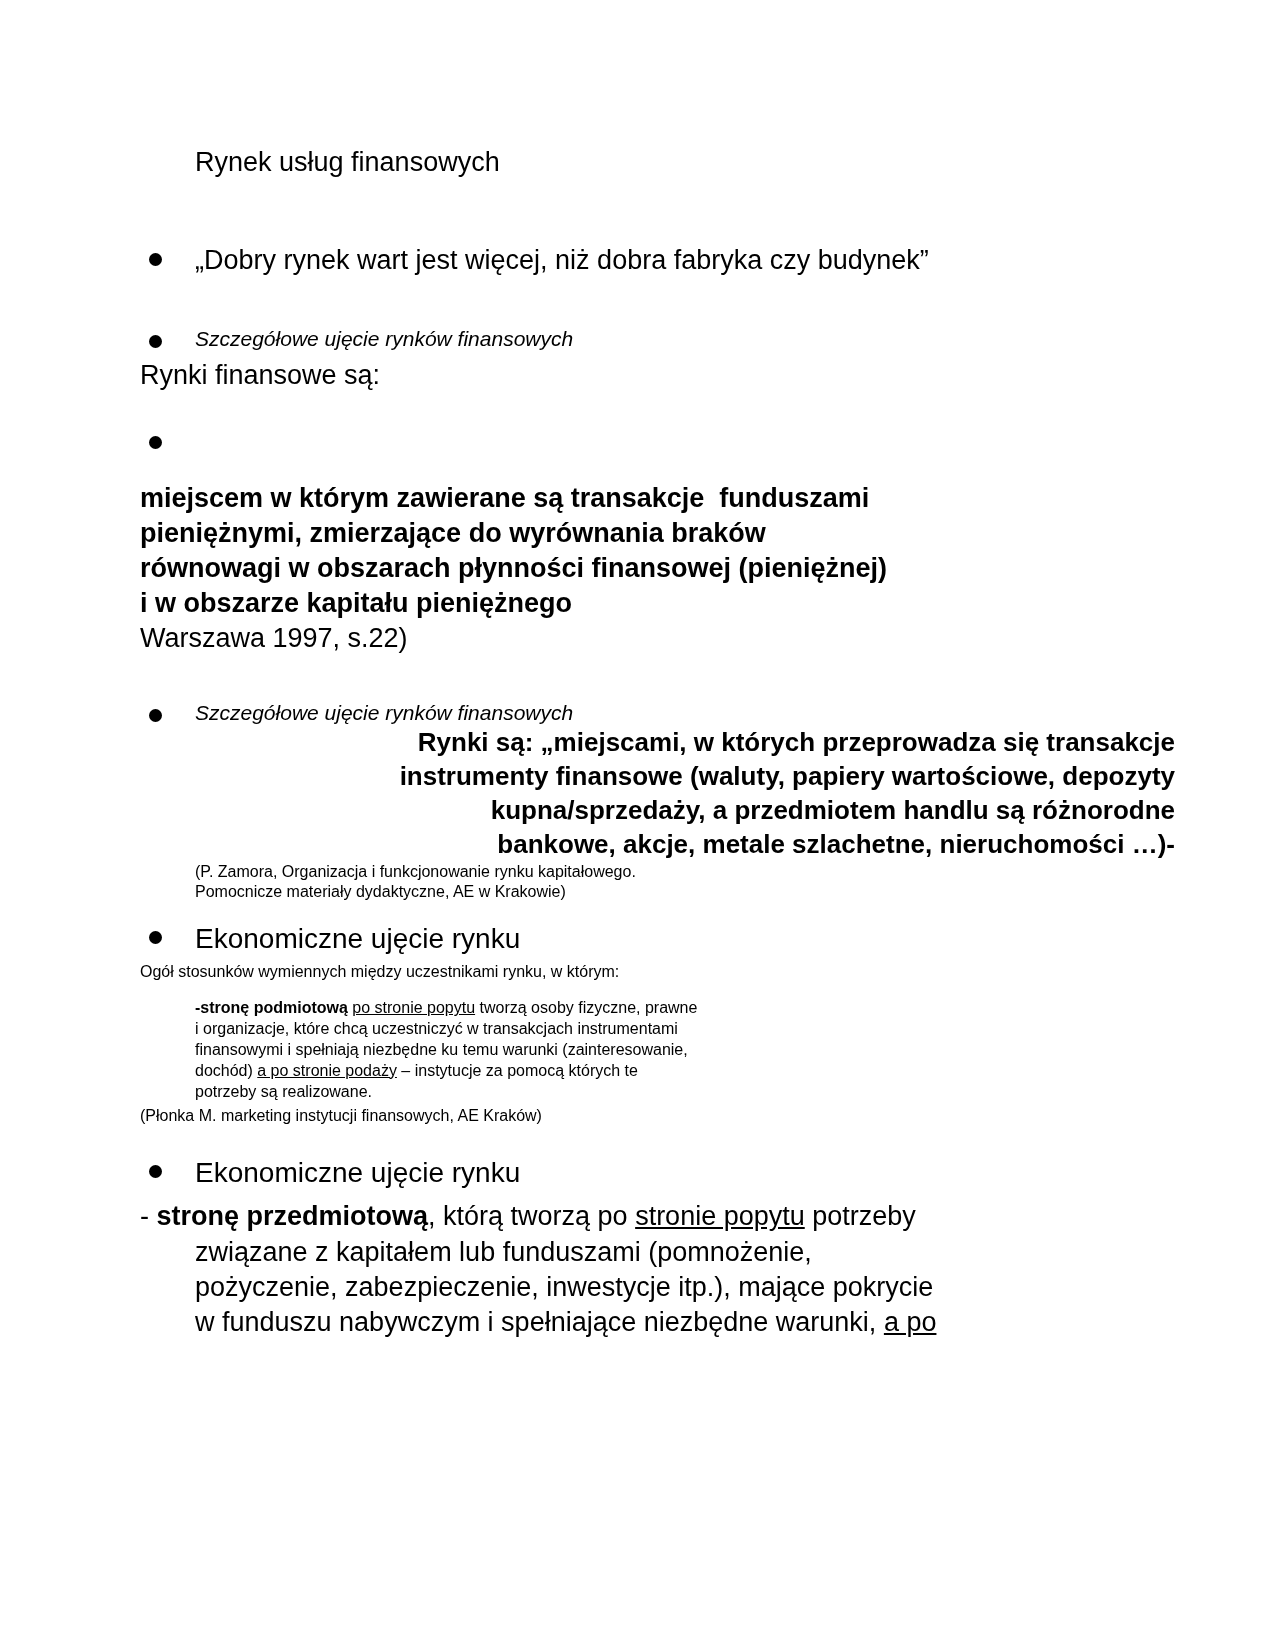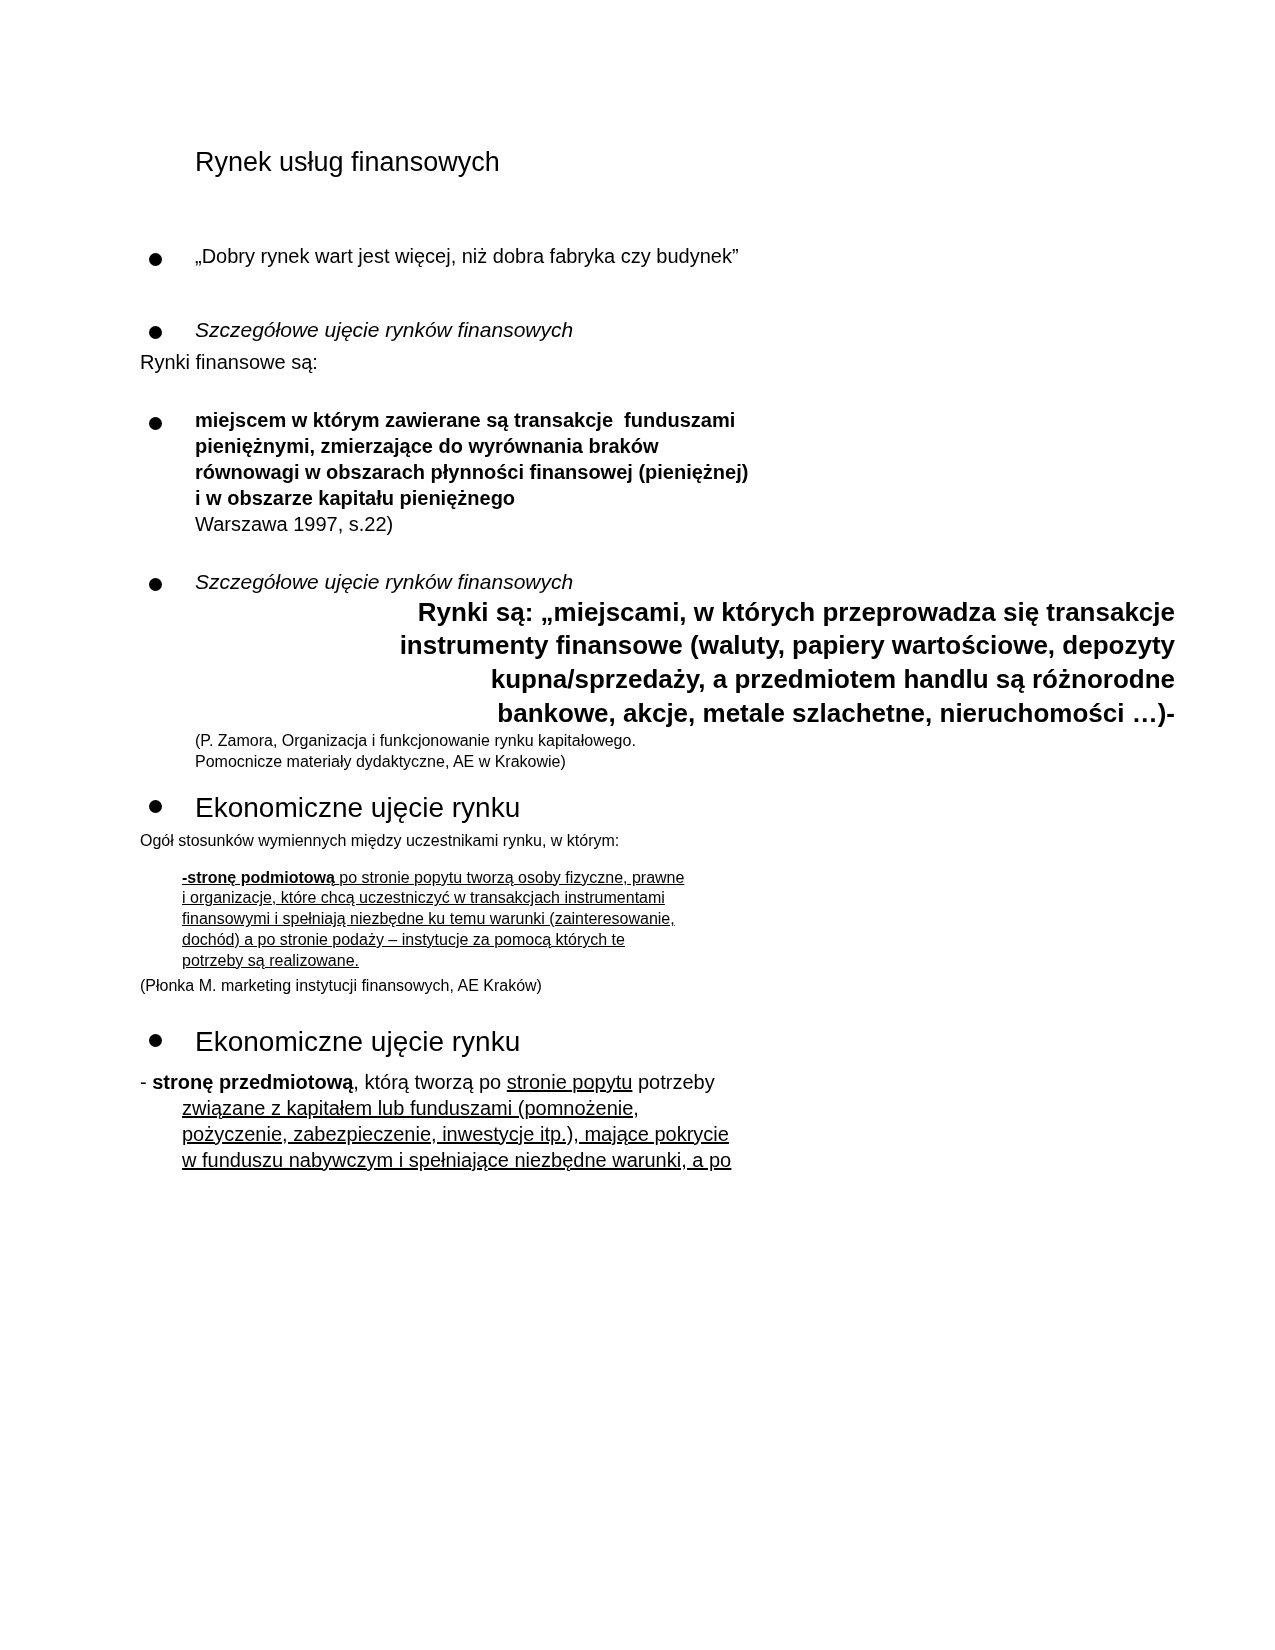--- a/index.html
+++ b/index.html
@@ -25,49 +25,49 @@
     content: "";
     display: block;
     width: 13px;
     height: 13px;
     border-radius: 50%;
     background: #000000;
     margin: 10px 0 0 9px;
   }
   .bullet-body { flex: 1; }
   .para { white-space: pre-wrap; line-height: 1.3; }
-  .body      { font-size: 20px; }
+  .body      { font-size: 27px; }
   .header    { font-size: 21px; font-style: italic; }
   .subheader { font-size: 28px; }
   .sub       { font-size: 26px; text-align: right; }
   .small     { font-size: 16px; }
   .b { font-weight: bold; }
   .u { text-decoration: underline; }
-  .ind1 { margin-left: 42px; text-decoration: underline; }
+  .ind1 { margin-left: 55px; }
 </style>
 </head>
 <body>
 
 <div class="page">
   <div class="title para">Rynek usług finansowych</div>
   <div>
       <div class="block bullet" style="margin-bottom: 47px;">
         <span class="marker"></span>
         <div class="bullet-body">
           <div class="para body"><span>„Dobry rynek wart jest więcej, niż dobra fabryka czy budynek”</span></div>
         </div>
       </div>
       <div class="block bullet" style="margin-bottom: 6px;">
         <span class="marker"></span>
         <div class="bullet-body">
           <div class="para header"><span>Szczegółowe ujęcie rynków finansowych</span></div>
         </div>
       </div>
       <div class="block para" style="margin-bottom: 32px;"><div class="para body"><span>Rynki finansowe są:</span></div></div>
-      <div class="block bullet" style="margin-bottom: 31px;">
+      <div class="block bullet" style="margin-bottom: 43px; flex-direction: column;">
         <span class="marker"></span>
         <div class="bullet-body">
           <div class="para body"><span class="b">miejscem w którym zawierane są transakcje  funduszami</span></div>
           <div class="para body"><span class="b">pieniężnymi, zmierzające do wyrównania braków</span></div>
           <div class="para body"><span class="b">równowagi w obszarach płynności finansowej (pieniężnej)</span></div>
           <div class="para body"><span class="b">i w obszarze kapitału pieniężnego</span></div>
           <div class="para body"><span>Warszawa 1997, s.22)</span></div>
         </div>
       </div>
       <div class="block bullet" style="margin-bottom: 18px;">

